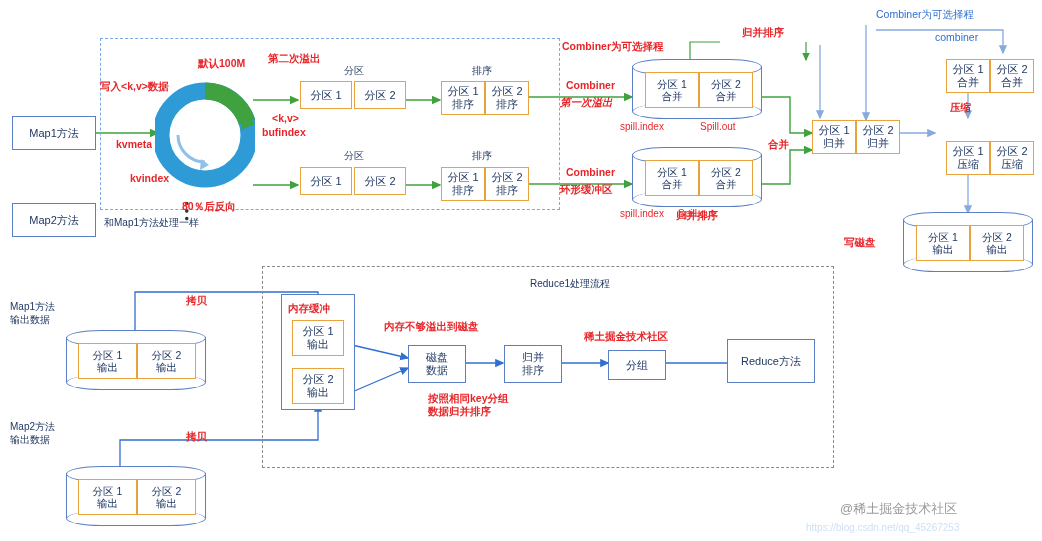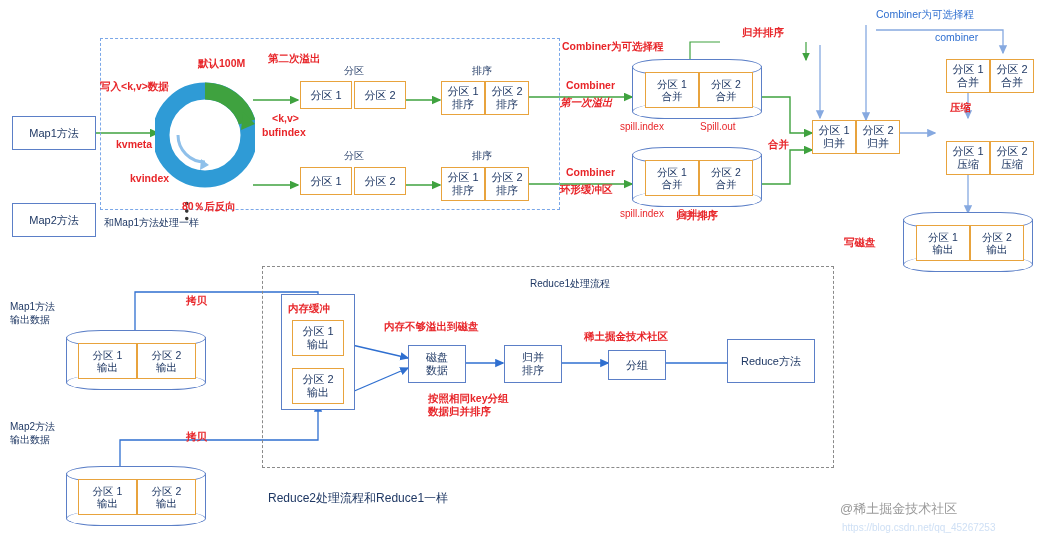--- a/index.html
+++ b/index.html
@@ -32,21 +32,21 @@
             border-radius:50%/100%;background:#fff;border-top:none;}
 
   .cellpair{position:absolute;display:flex;}
   .cell{border:1.2px solid #e8a33d;background:#fff;color:#1f3864;font-size:10.5px;
         display:flex;align-items:center;justify-content:center;text-align:center;line-height:1.15;}
 
   svg.lines{position:absolute;left:0;top:0;width:1042px;height:541px;pointer-events:none;}
 
   .ring{position:absolute;}
   .wm{position:absolute;color:#9a9a9a;font-size:13px;white-space:nowrap;}
-  .wm2{position:absolute;color:#cfe0f5;font-size:10px;white-space:nowrap;margin-left:36px;}
+  .wm2{position:absolute;color:#cfe0f5;font-size:10px;white-space:nowrap;}
   .dots{position:absolute;color:#333;font-size:13px;letter-spacing:3px;}
 </style>
 </head>
 <body>
 
 <div id="stage">
 
   <svg class="lines" viewBox="0 0 1042 541">
     <defs>
       <marker id="agreen" markerWidth="7" markerHeight="7" refX="6" refY="3.2" orient="auto">
@@ -269,17 +269,16 @@
   <div class="box bx-blue" style="left:408px;top:345px;width:58px;height:38px;white-space:pre-line;">磁盘
 数据</div>
   <div class="box bx-blue" style="left:504px;top:345px;width:58px;height:38px;white-space:pre-line;">归并
 排序</div>
   <div class="lbl-red" style="left:584px;top:330px;">稀土掘金技术社区</div>
   <div class="box bx-blue" style="left:608px;top:350px;width:58px;height:30px;">分组</div>
   <div class="box bx-blue" style="left:711px;top:339px;width:88px;height:44px;margin-left:16px;">Reduce方法</div>
   <div class="lbl-red" style="left:428px;top:392px;white-space:pre-line;line-height:1.25;">按照相同key分组
 数据归并排序</div>
 
-  <div class="lbl-dk" style="left:268px;top:490px;font-size:12px;">Reduce2处理流程和Reduce1一样</div>
 
   <div class="wm" style="left:840px;top:500px;">@稀土掘金技术社区</div>
   <div class="wm2" style="left:806px;top:522px;">https://blog.csdn.net/qq_45267253</div>
 </div>
 
 </body></html>

